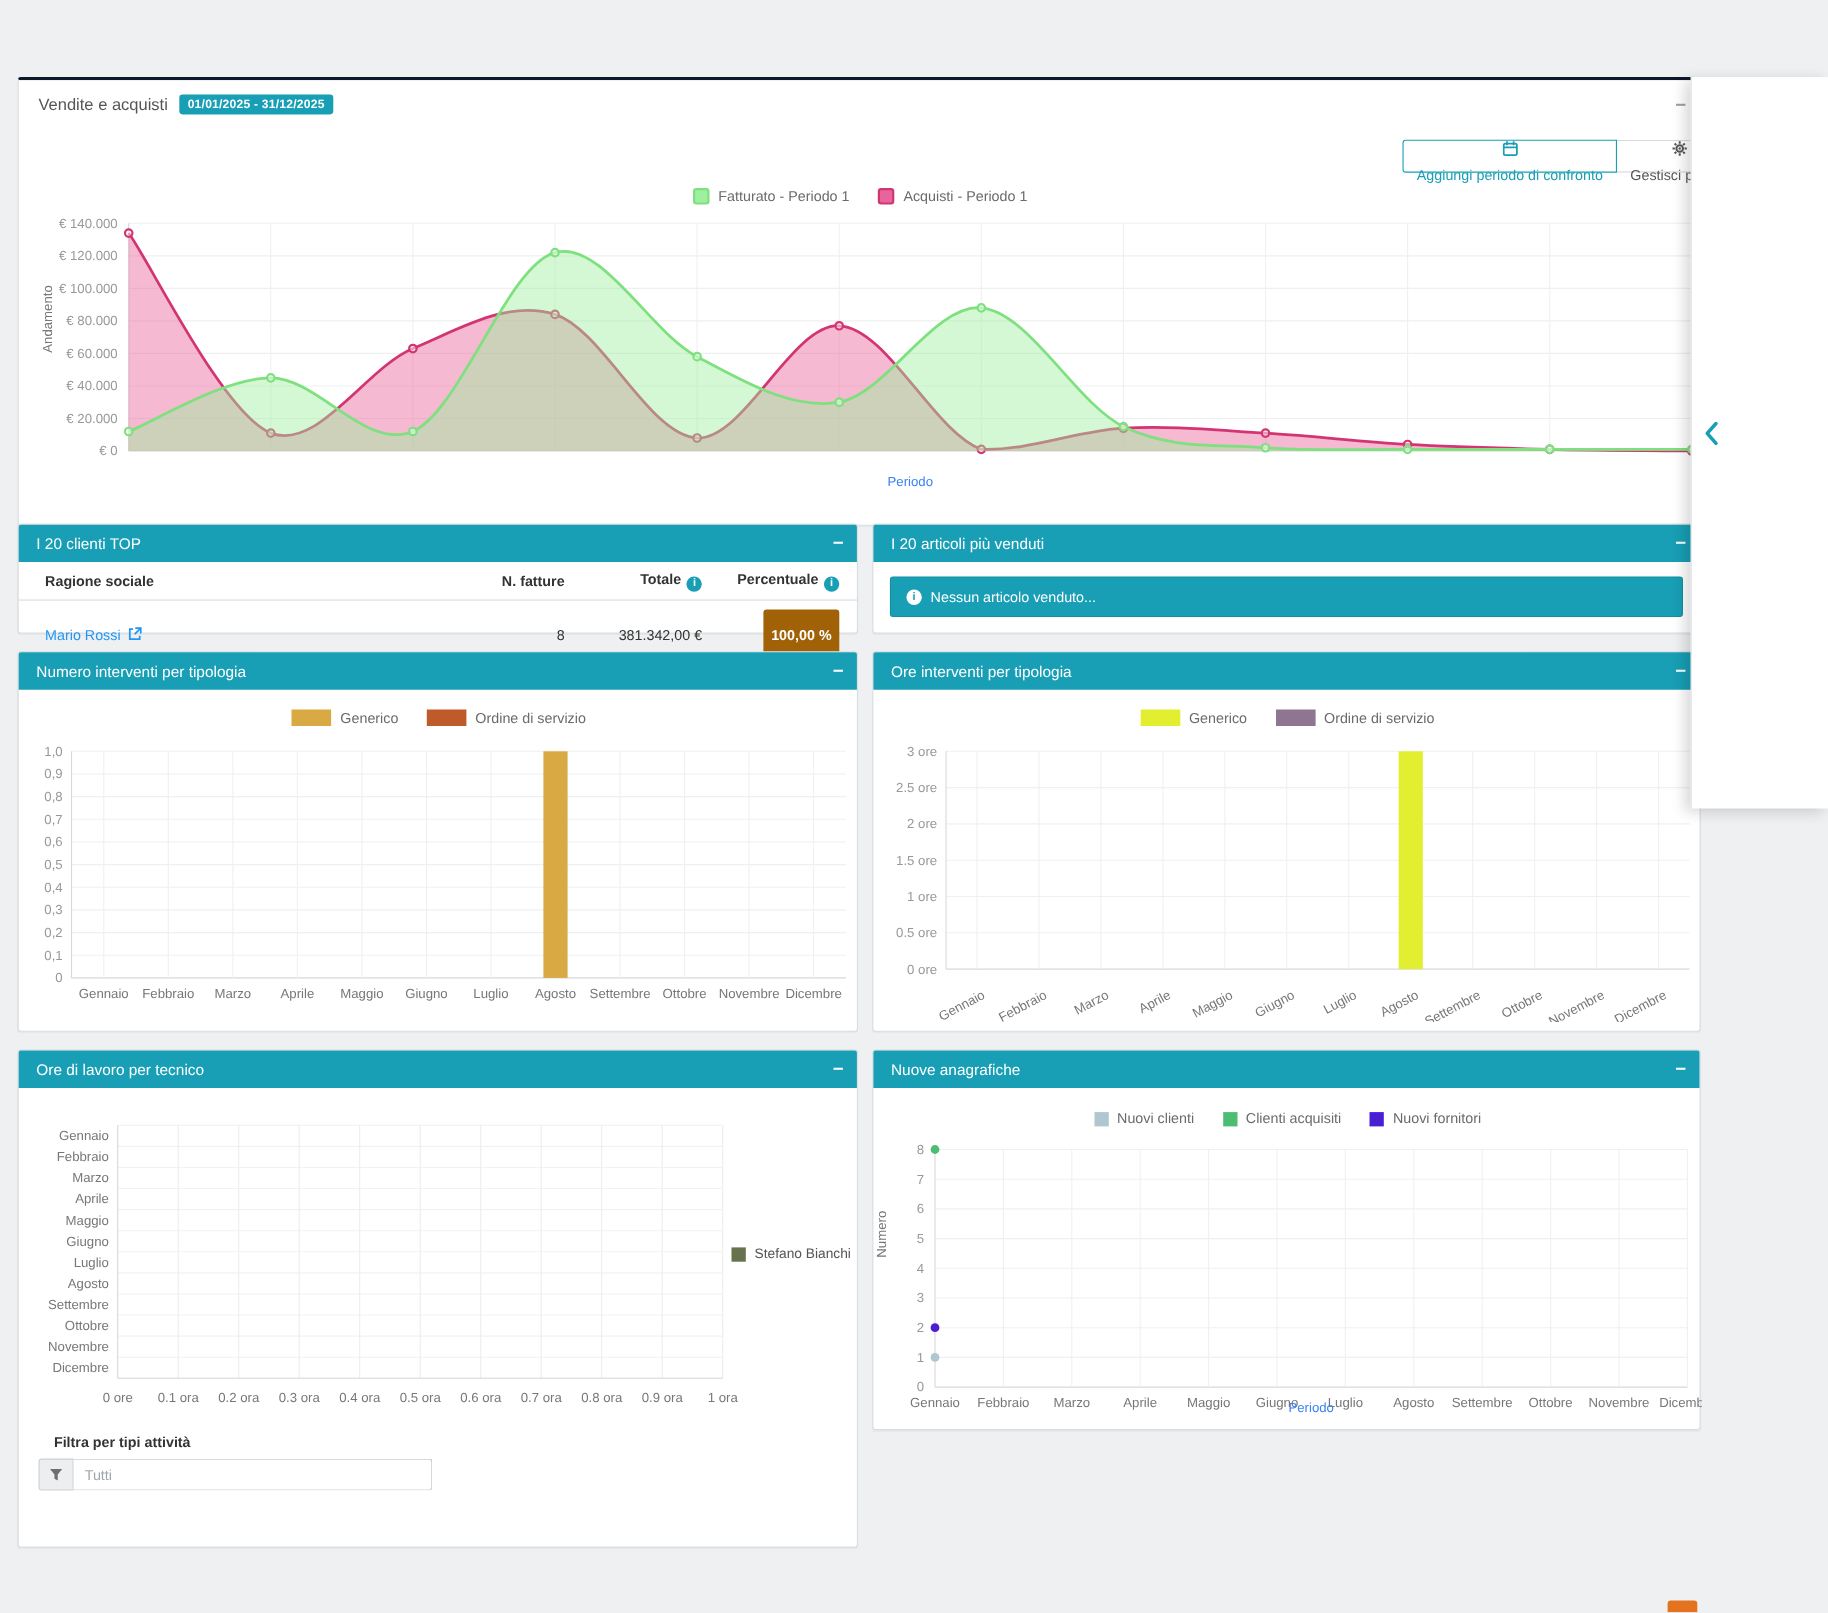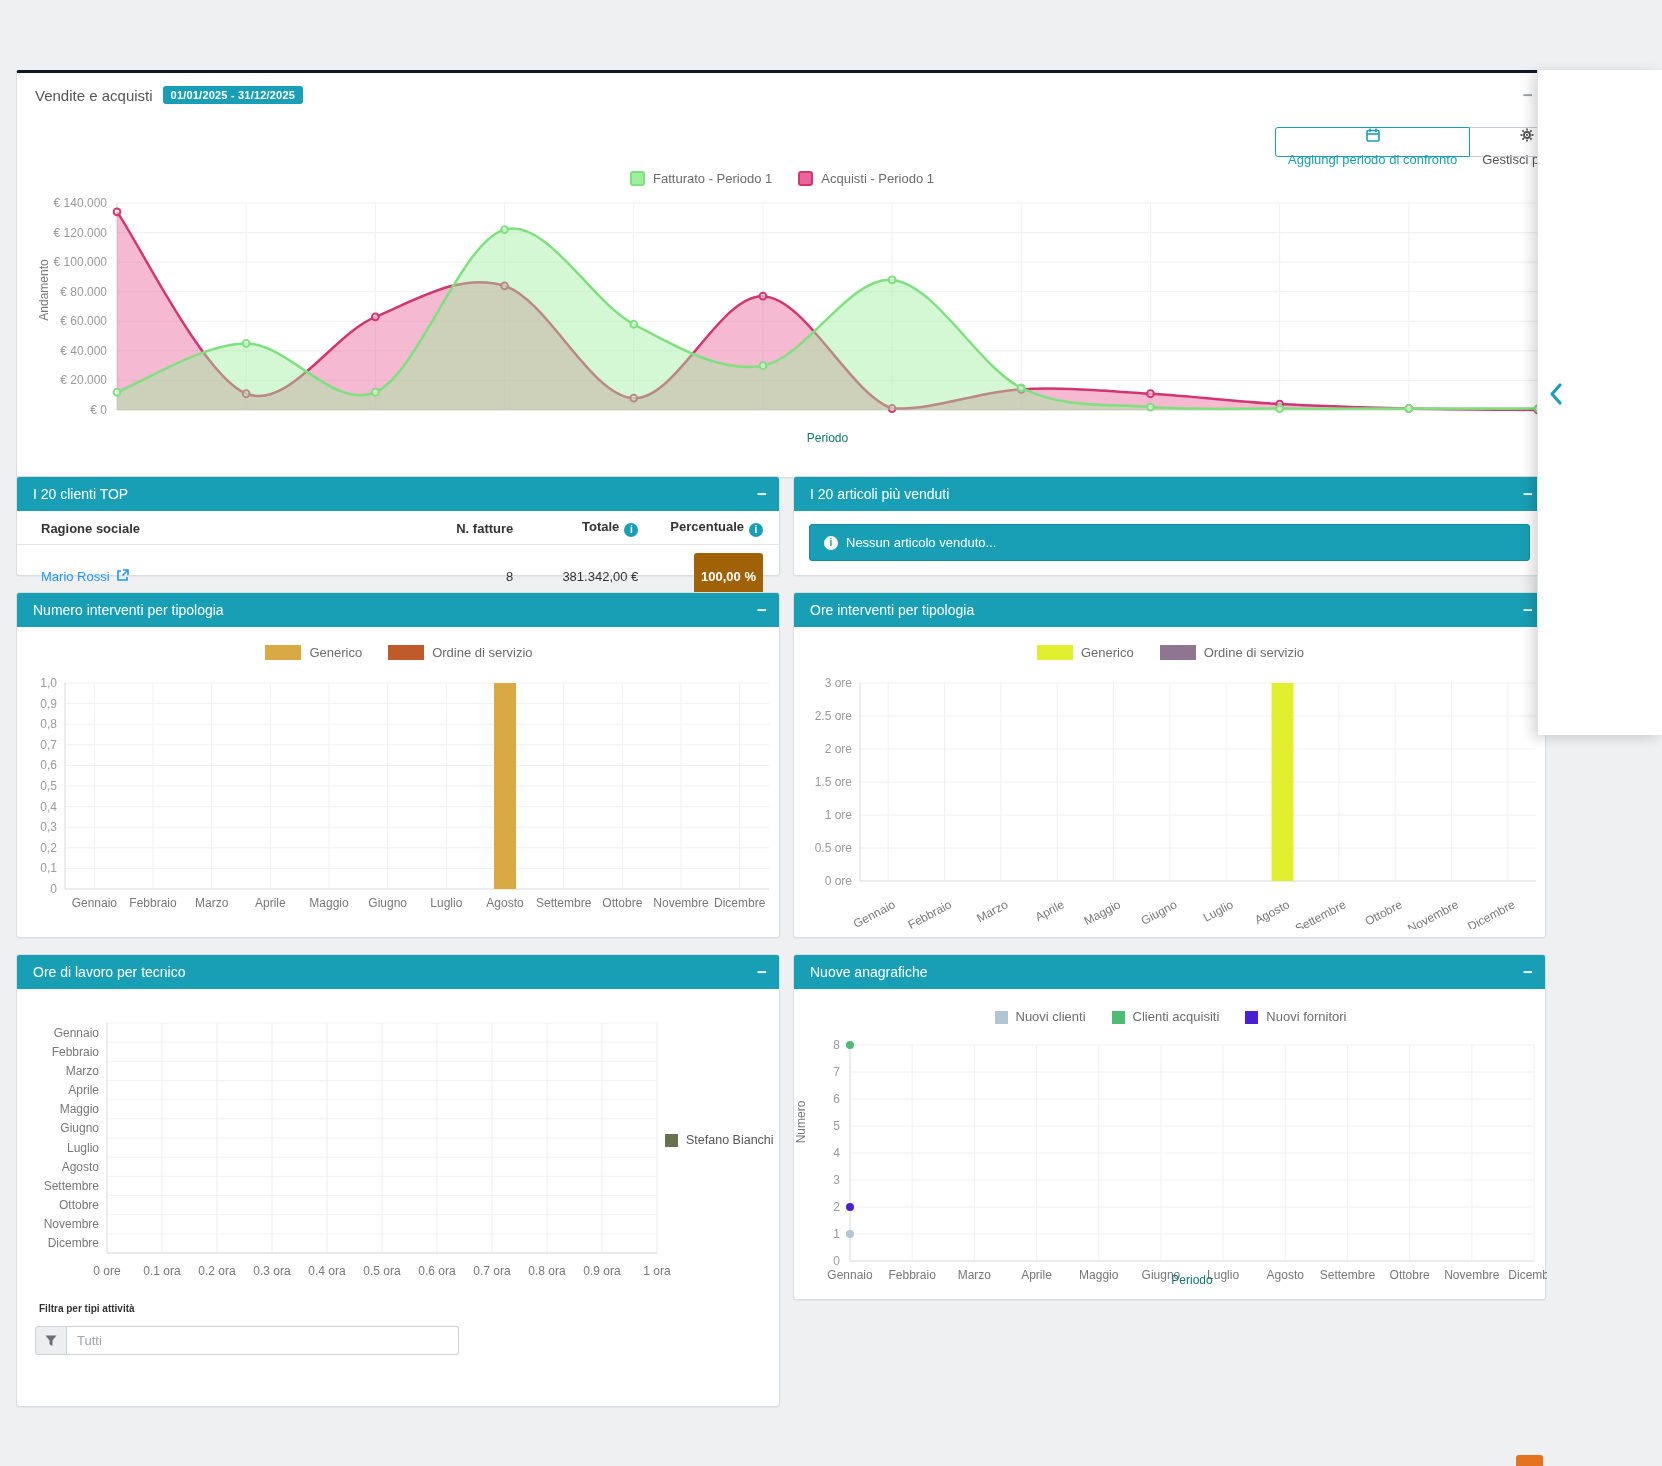--- a/index.html
+++ b/index.html
@@ -28,21 +28,21 @@
   .date-badge { background:#189fb5; color:#fff; font-size:11px; font-weight:bold; padding:3px 8px; border-radius:3px; letter-spacing:.2px; }
   .btn-group { position:absolute; left:1258px; top:54px; display:flex; z-index:5; }
   .btn { height:30px; display:inline-flex; align-items:center; gap:7px; padding:0 12px; font-size:13px; background:#fff; cursor:pointer; white-space:nowrap;flex-direction:column; }
   .btn-teal { color:#189fb5; border:1px solid #189fb5; border-radius:3px 0 0 3px; }
   .btn-gray { color:#555; border:1px solid #c8cdd2; border-left:none; border-radius:0 3px 3px 0; }
 
   .legend-row { position:absolute; display:flex; justify-content:center; align-items:center; gap:26px; font-size:13px; color:#6b6b6b; }
   .legend-item { display:inline-flex; align-items:flex-end; gap:8px; }
 
   .axis-title-y { position:absolute; font-size:12px; color:#777; transform:rotate(-90deg); transform-origin:center; }
-  .axis-title-x { position:absolute; font-size:12px; color:#0f766e; text-align:center; }
+  .axis-title-x { position:absolute; font-size:12px; color:#3b82f6; text-align:center; }
 
   
   #panel-clienti { left:16px; top:476px; width:764px; height:100px; }
   #panel-clienti table { width:100%; border-collapse:collapse; font-size:13px; color:#333; }
   #panel-clienti th { font-weight:bold; text-align:right; padding:8px 16px 7px; border-bottom:1px solid #e3e6e8; white-space:nowrap; }
   #panel-clienti th:first-child { text-align:left; padding-left:24px; }
   #panel-clienti td { text-align:right; padding:8px 16px; white-space:nowrap; }
   #panel-clienti td:first-child { text-align:left; padding-left:24px; }
   .info-dot { display:inline-block; width:14px; height:14px; border-radius:50%; background:#189fb5; color:#fff; font-size:10px;
               font-weight:bold; text-align:center; line-height:14px; margin-left:5px; vertical-align:-2px; font-style:normal; }
@@ -62,25 +62,25 @@
   #panel-tecnico { left:16px; top:954px; width:764px; height:453px; }
   #panel-anagrafiche { left:793px; top:954px; width:753px; height:346px; }
   .chart-svg { position:absolute; left:0; }
 
   .swatch-area { width:15px; height:15px; border-radius:3px; display:inline-block; }
   .swatch-bar { width:36px; height:15px; display:inline-block; }
   .swatch-sq { width:13px; height:13px; display:inline-block; }
 
   
   .tech-legend { position:absolute; left:648px; top:178px; display:flex; align-items:center; gap:8px; font-size:12.5px; color:#555; }
-  .filter-label { position:absolute; left:22px; top:348px; font-size:10px; font-weight:bold; color:#333; }
+  .filter-label { position:absolute; left:32px; top:348px; font-size:13px; font-weight:bold; color:#333; }
   .input-group { position:absolute; left:18px; top:371px; display:flex; }
   .ig-addon { width:32px; height:29px; background:#eceeef; border:1px solid #ccd0d2; border-radius:3px 0 0 3px;
               display:flex; align-items:center; justify-content:center; }
-  .ig-input { width:392px; height:29px; border:1px solid #ccd0d2; border-left:none; border-radius:0 3px 3px 0;
+  .ig-input { width:326px; height:29px; border:1px solid #ccd0d2; border-left:none; border-radius:0 3px 3px 0;
               font-size:13px; padding:0 10px; color:#333; font-family:"Liberation Sans",sans-serif; }
   .ig-input::placeholder { color:#a0a6ab; }
 
   
   #drawer { position:absolute; left:1537px; top:70px; width:125px; height:665px; background:#fff;
             border-left:1px solid #e0e3e6; box-shadow:-5px 3px 12px rgba(0,0,0,.16); z-index:40; }
   #drawer .chev { position:absolute; left:10px; top:312px; cursor:pointer; }
 
   
   #toast-sliver { position:absolute; left:1516px; top:1455px; width:27px; height:11px; background:#e4721f; border-radius:3px 3px 0 0; z-index:45; }

